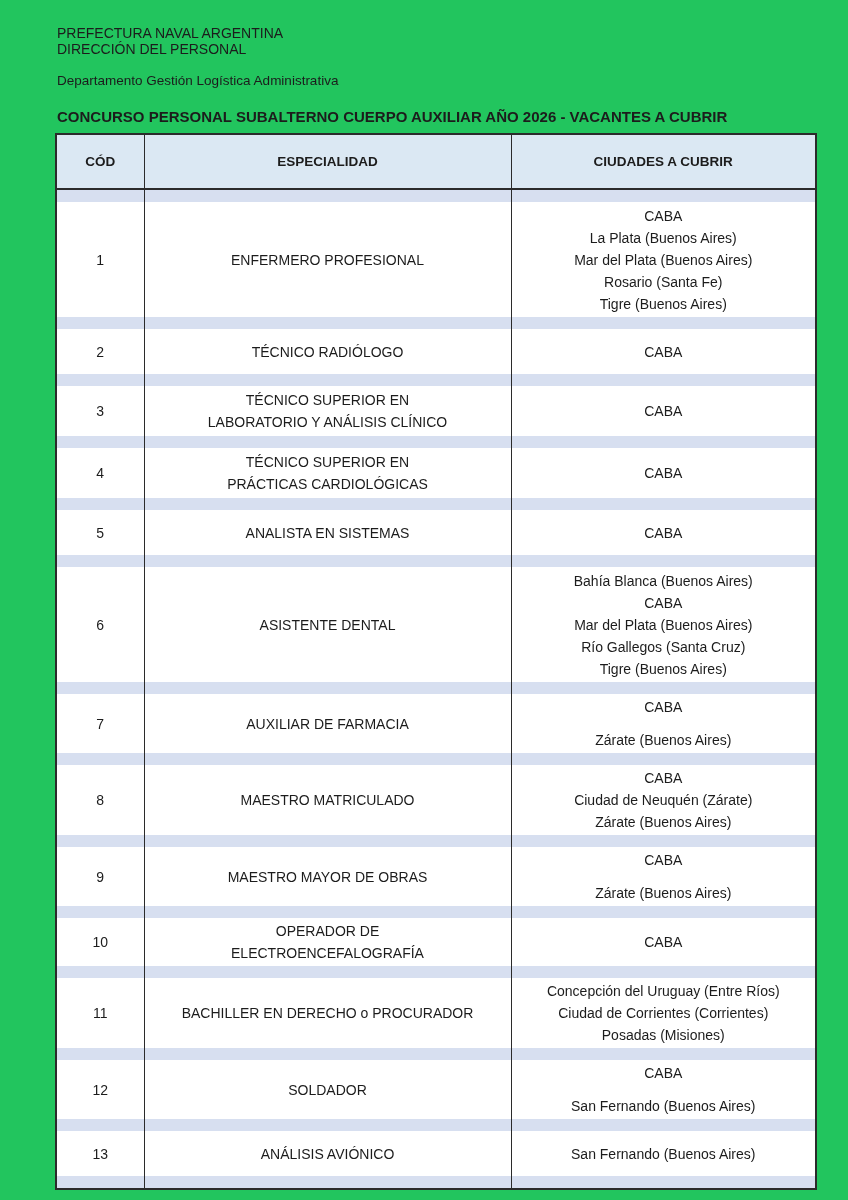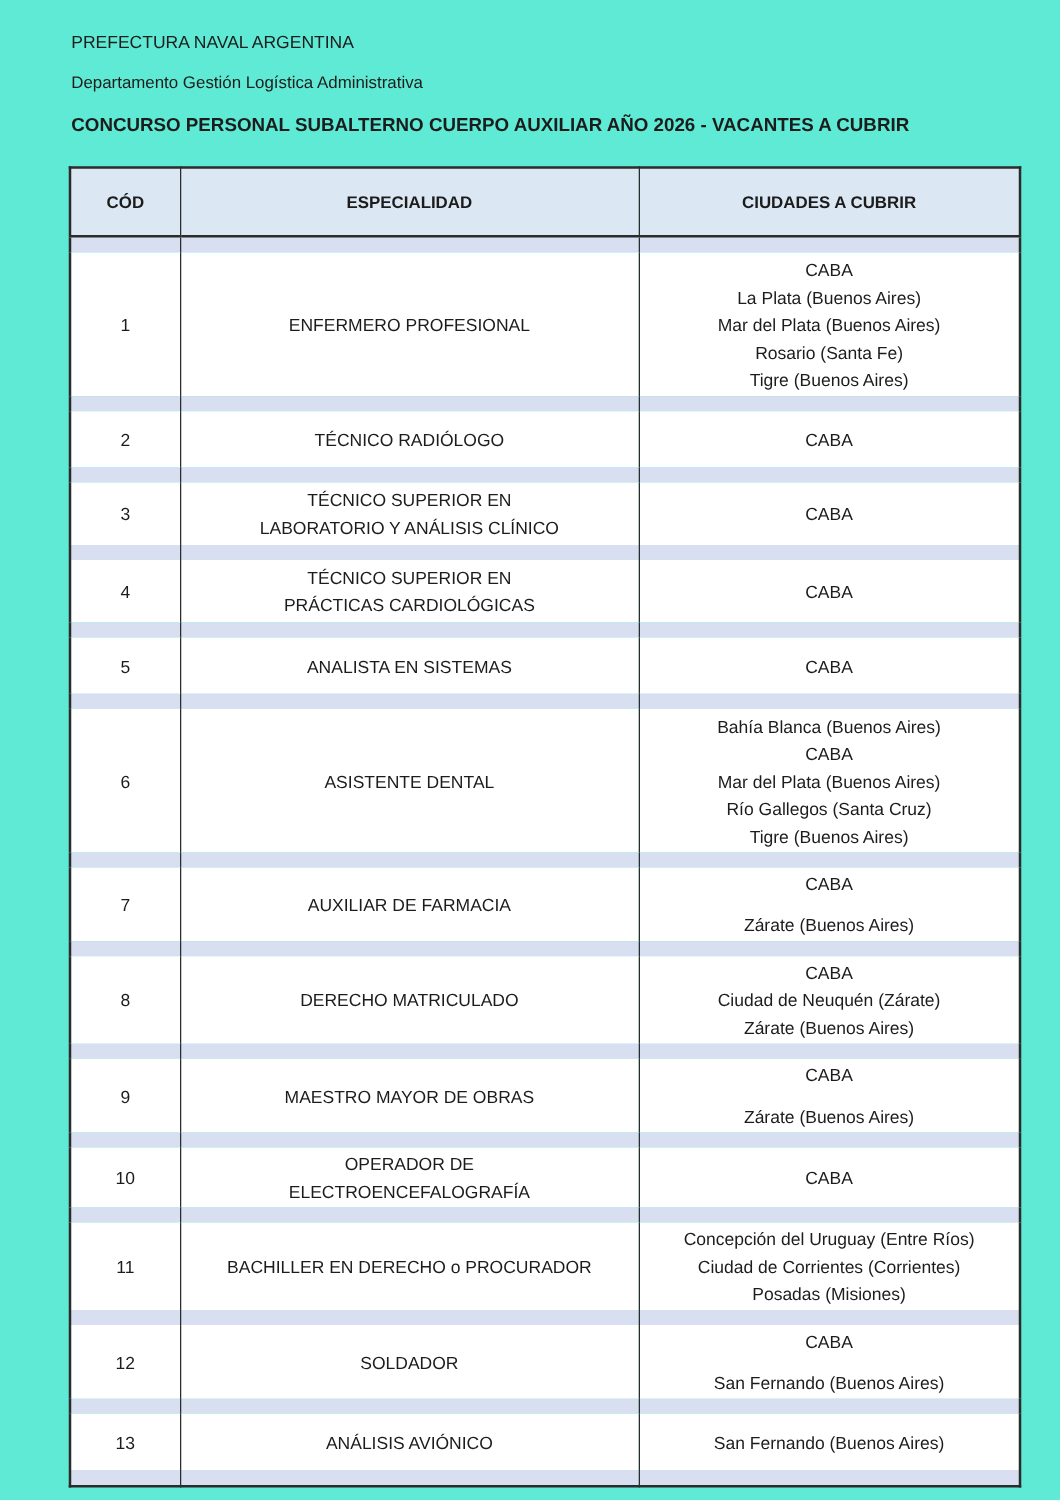--- a/index.html
+++ b/index.html
@@ -9,28 +9,28 @@
     --text:#1c1c1c;
   }
   html,body{margin:0;padding:0;background:#ffffff;}
   body{
     width:848px;height:1200px;
     font-family:"Liberation Sans", sans-serif;
     color:var(--text);
     position:relative;
     overflow:hidden;
   }
-  .page{position:absolute;inset:0;background:#5eead4;}
+  .page{position:absolute;inset:0;background:#22c55e;}
   .org{
     position:absolute;left:57px;top:26px;
     font-size:14px;line-height:15.5px;
   }
   .org .dept{font-size:13.5px;margin-top:16px;}
   .title{
-    position:absolute;left:57px;top:92px;margin:0;
+    position:absolute;left:57px;top:108px;margin:0;
     font-size:15px;font-weight:bold;letter-spacing:0px;
     white-space:nowrap;
   }
   table.vac{
     position:absolute;left:55px;top:133px;
     width:760px;border-collapse:collapse;table-layout:fixed;
     border:2px solid var(--border);
   }
   table.vac th{
     background:var(--header-bg);
@@ -59,20 +59,21 @@
   .city{line-height:22px;}
   .cities.spaced .city + .city{margin-top:11px;}
 </style>
 </head>
 <body>
 
 <div class="page">
 
   <div class="org">
     <div>PREFECTURA NAVAL ARGENTINA</div>
+    <div>DIRECCIÓN DEL PERSONAL</div>
     <div class="dept">Departamento Gestión Logística Administrativa</div>
   </div>
 
   <h1 class="title">CONCURSO PERSONAL SUBALTERNO CUERPO AUXILIAR AÑO 2026 - VACANTES A CUBRIR</h1>
 
   <table class="vac">
     <colgroup>
       <col style="width:88px">
       <col style="width:367px">
       <col style="width:305px">
@@ -225,21 +226,21 @@
         <tr class="band-row">
           <td></td>
           <td></td>
           <td></td>
         </tr>
         <tr style="height: 61px;">
           <td>
             <div class="cod">8</div>
           </td>
           <td>
-            <div class="esp">DERECHO MATRICULADO</div>
+            <div class="esp">MAESTRO MATRICULADO</div>
           </td>
           <td>
             <div class="cities">
               <div class="city">CABA</div>
               <div class="city">Ciudad de Neuquén (Zárate)</div>
               <div class="city">Zárate (Buenos Aires)</div>
             </div>
           </td>
         </tr>
         <tr class="band-row">

